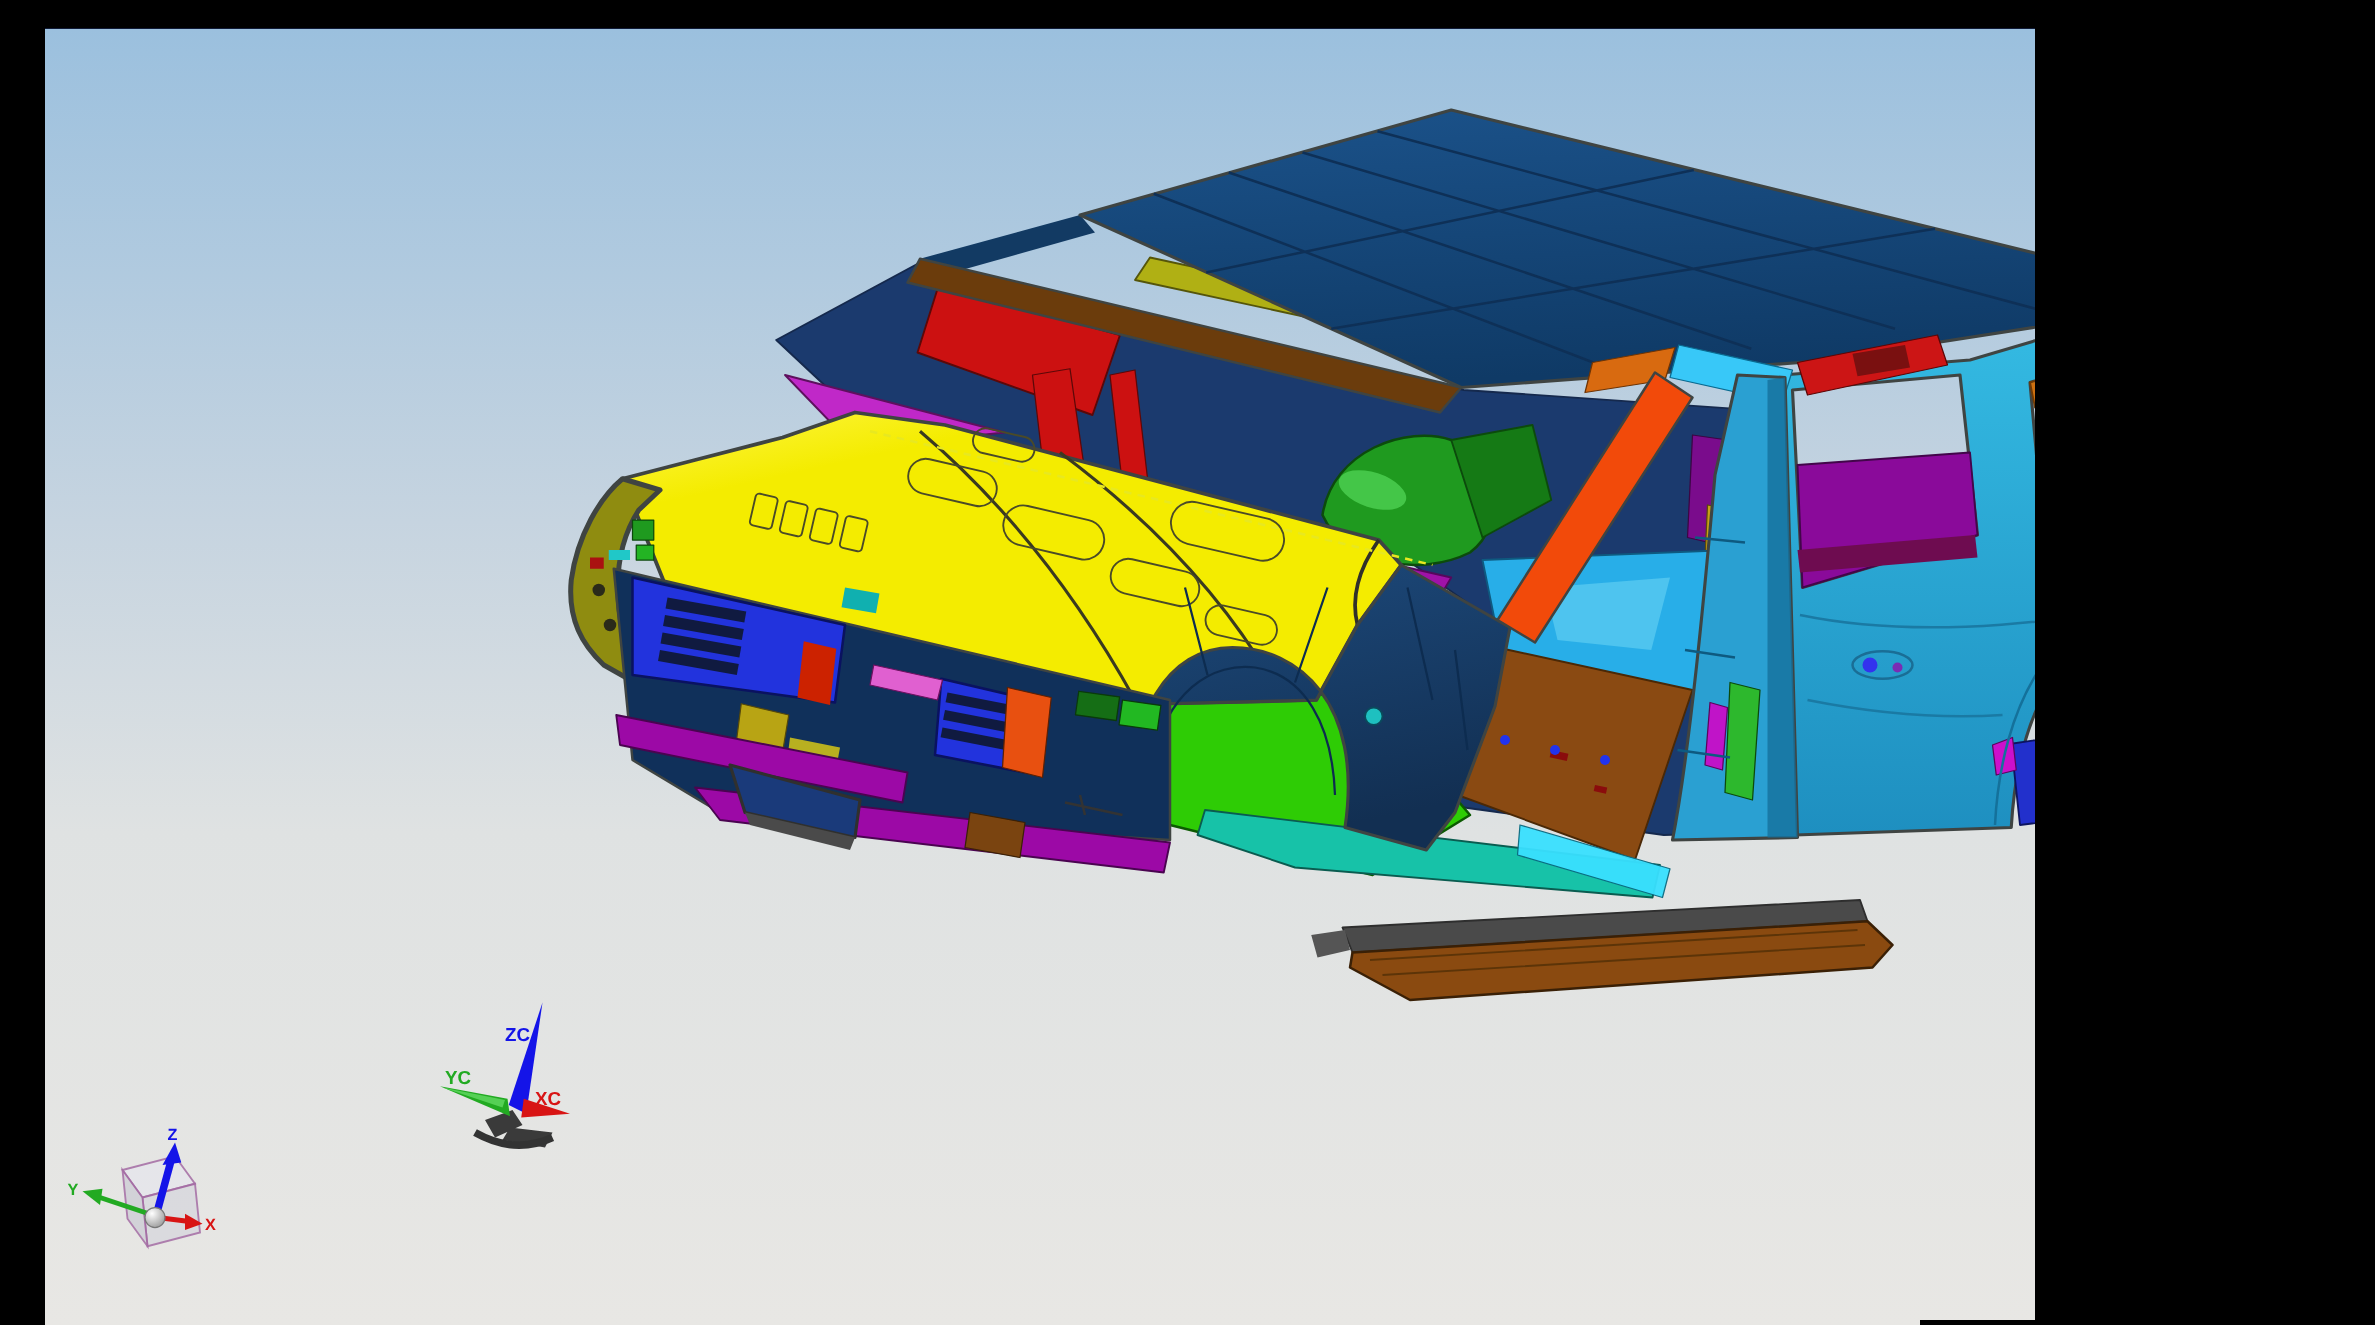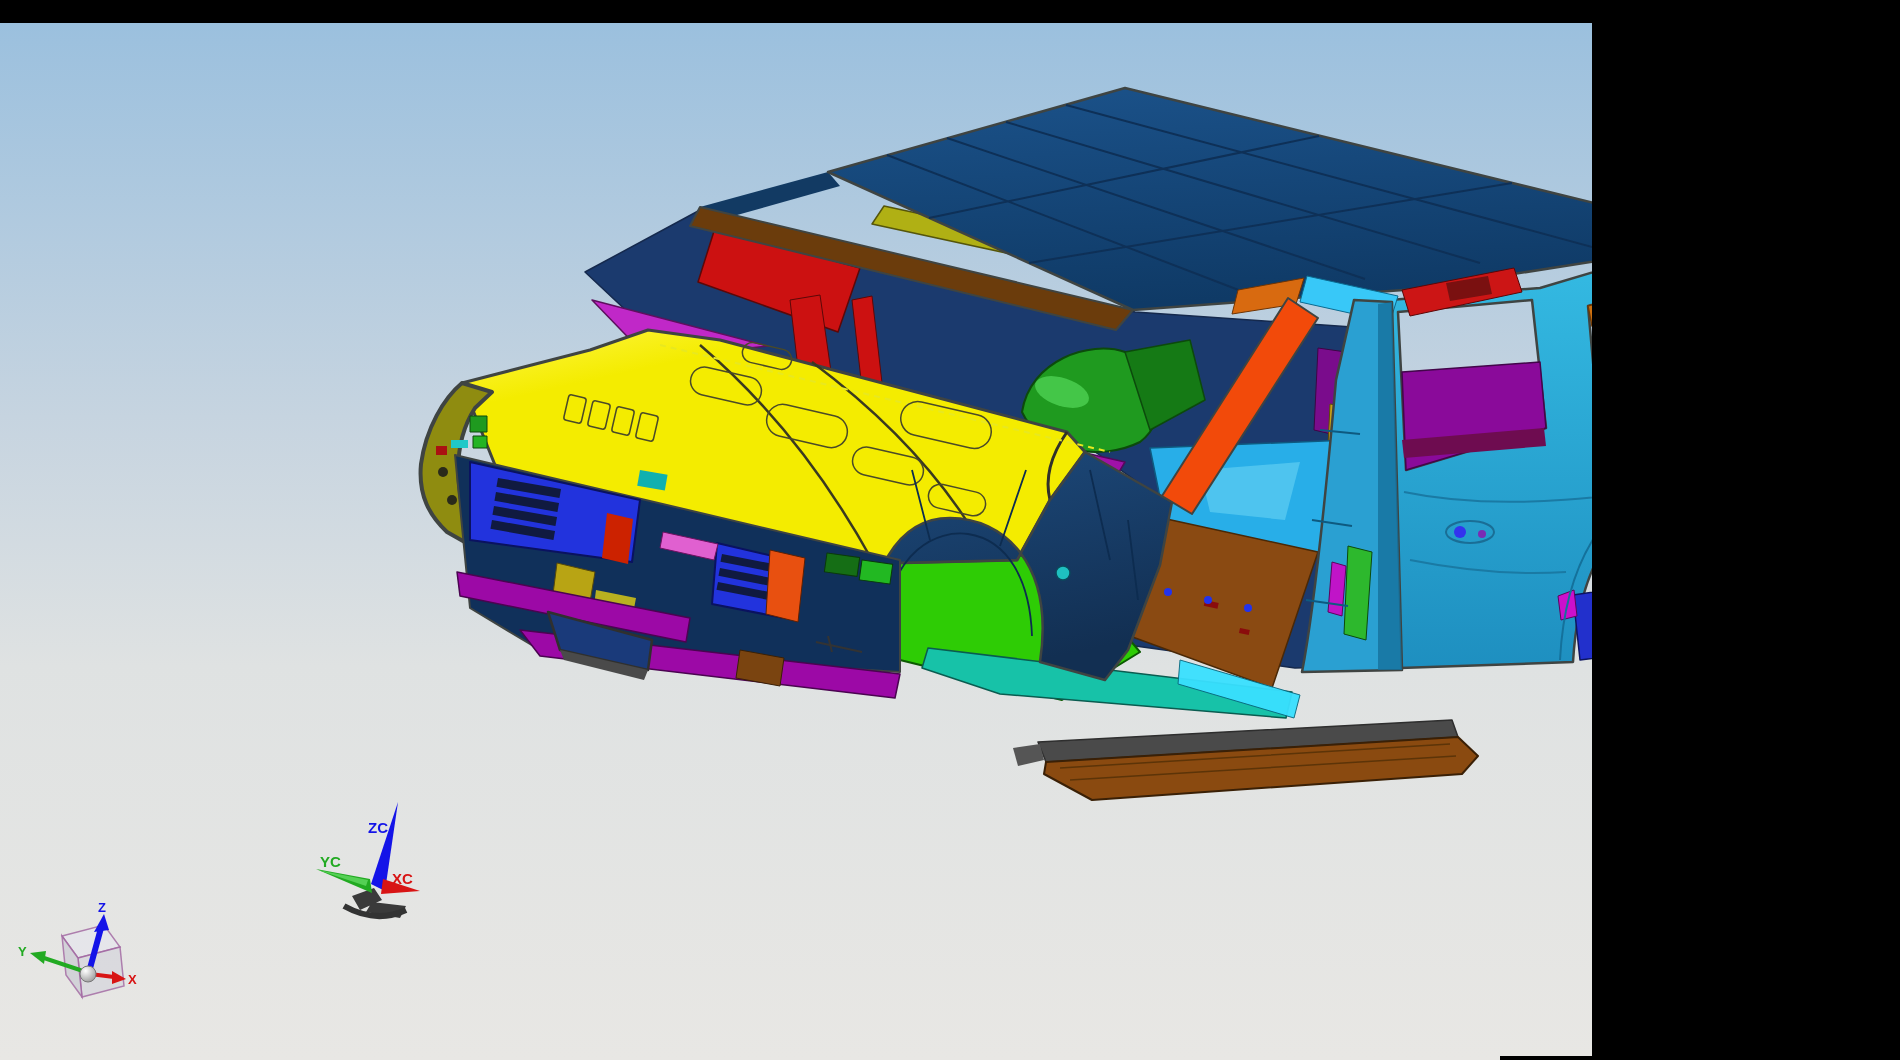--- a/index.html
+++ b/index.html
@@ -1,17 +1,17 @@
 <!DOCTYPE html>
 <html><head>
 <meta charset="utf-8">
 <style>
   html,body{margin:0;padding:0;background:#000;}
   .stage{position:relative;width:1592px;height:1060px;overflow:hidden;background:#1d4ed8;
-         font-family:"Liberation Sans", sans-serif;}
+         font-family:"Liberation Sans", sans-serif;margin-left:36px;}
   svg{display:block;}
   .edge{stroke:#3f4442;stroke-linejoin:round;}
   .axis-label{font-family:"Liberation Sans",sans-serif;font-weight:bold;}
   .wcs-label{font-size:15px;}
   .view-label{font-size:13px;}
   text{user-select:none;}
 </style>
 </head>
 <body>
 

